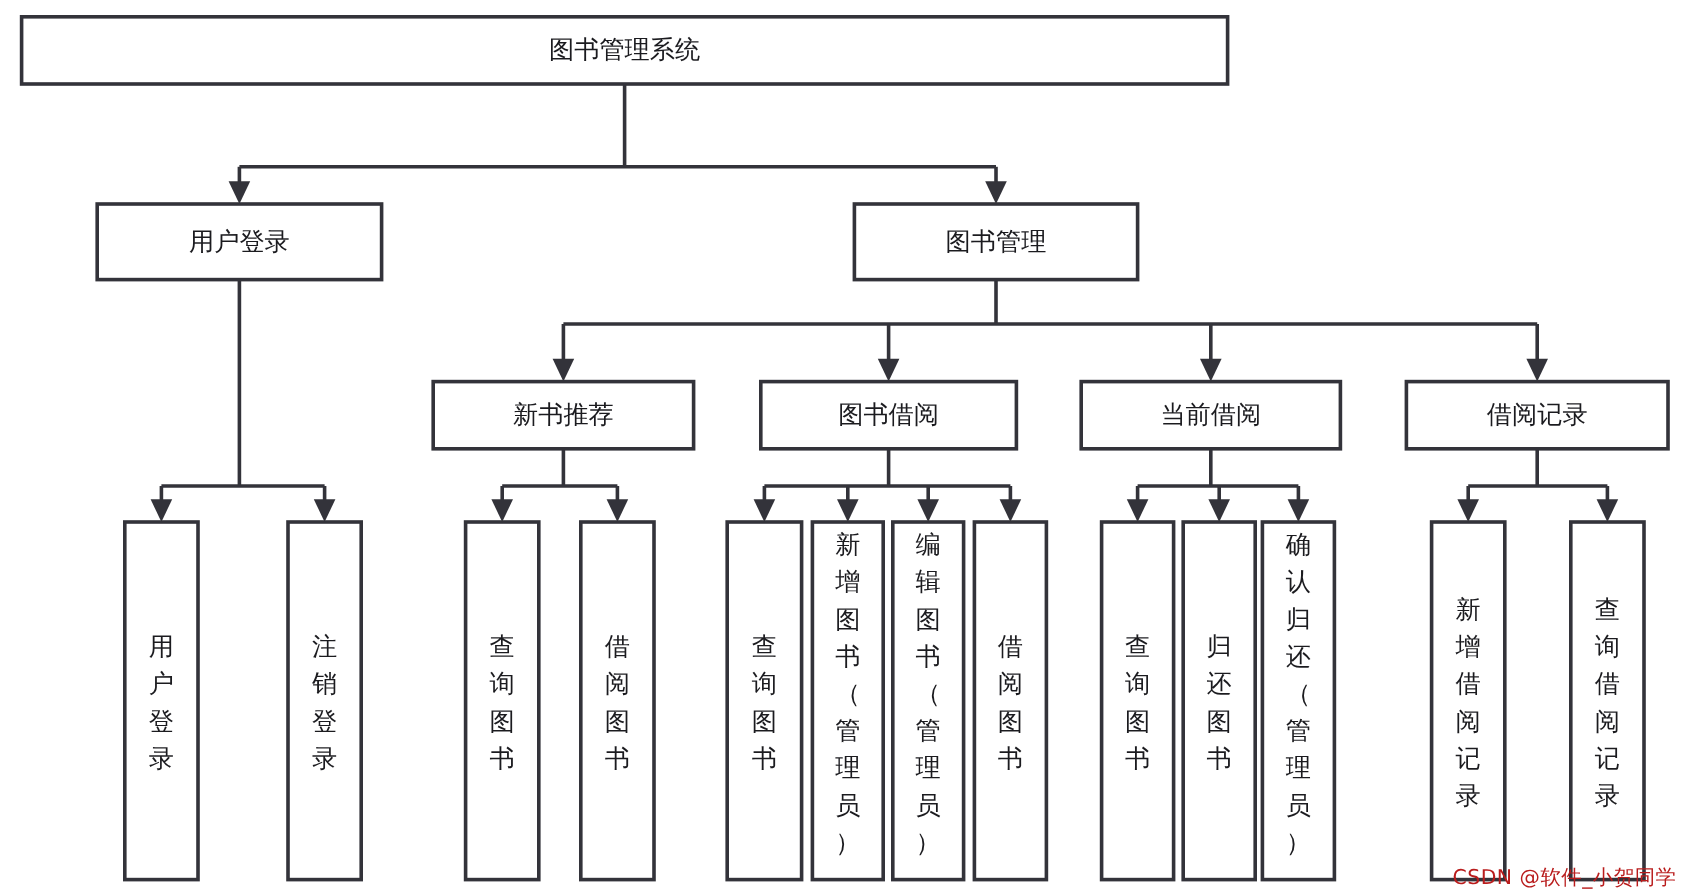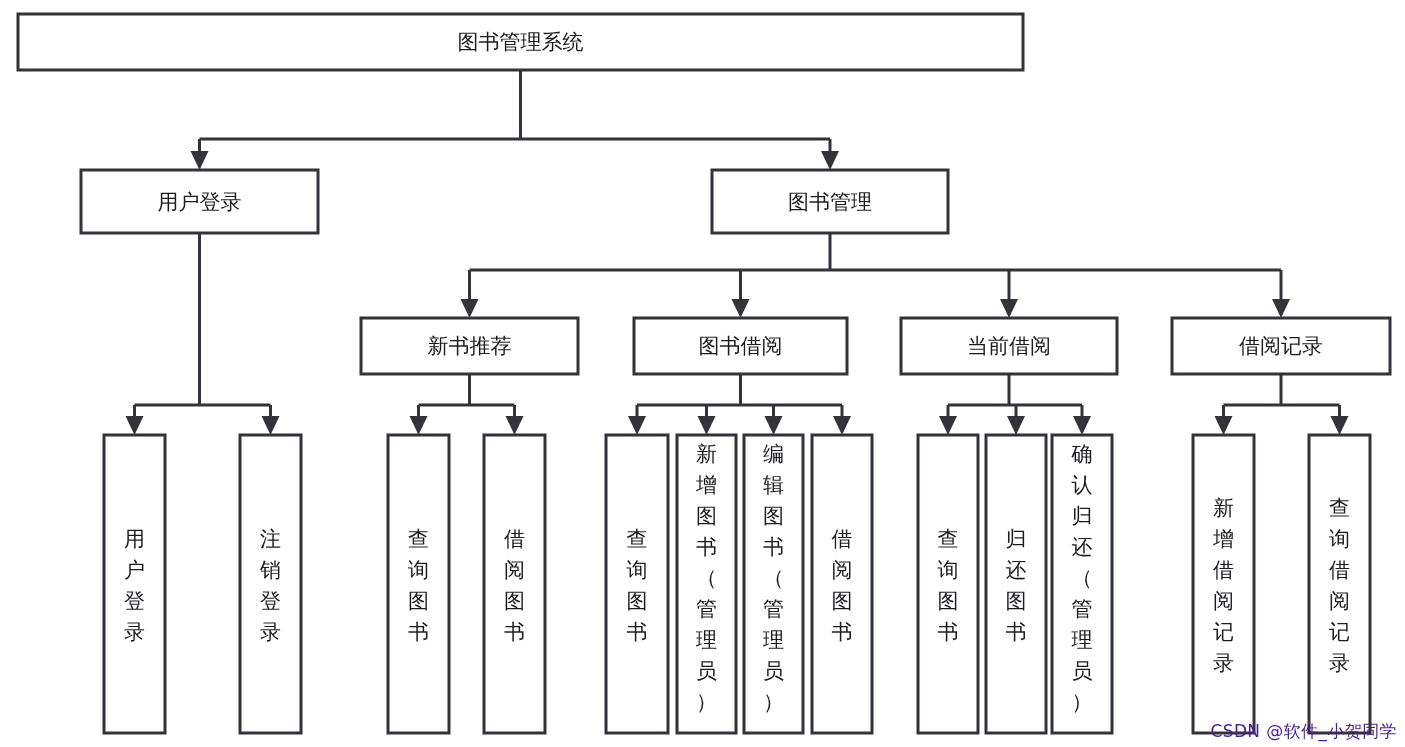--- a/index.html
+++ b/index.html
@@ -51,21 +51,21 @@
     font-size: 21px;
     fill: #1b1b1f;
     text-anchor: middle;
   }
   .watermark {
     position: absolute;
     right: 8px;
     bottom: 4px;
     font-family: "DejaVu Sans", "Liberation Sans", sans-serif;
     font-size: 17px;
-    color: #4c1d95;
+    color: #b91c1c;
     white-space: nowrap;
     letter-spacing: 0.4px;
   }
 </style>
 </head>
 <body>
 
 <div id="diagram-root">
 
   <svg class="flow" viewBox="0 0 1405 747">

